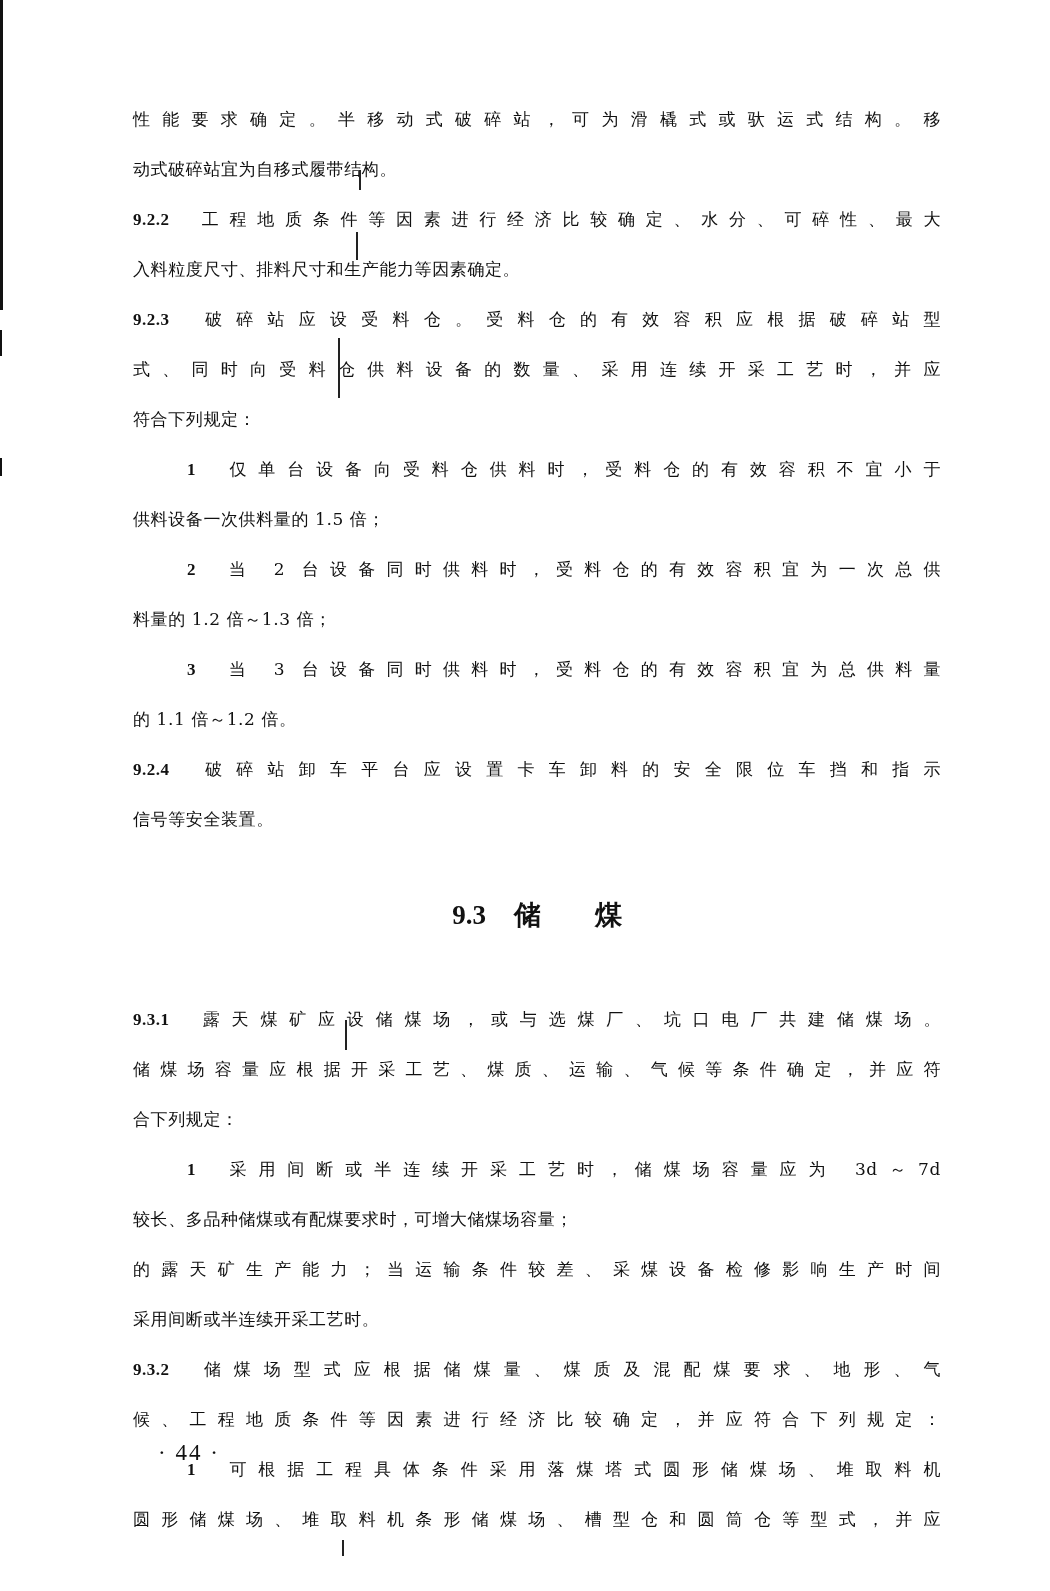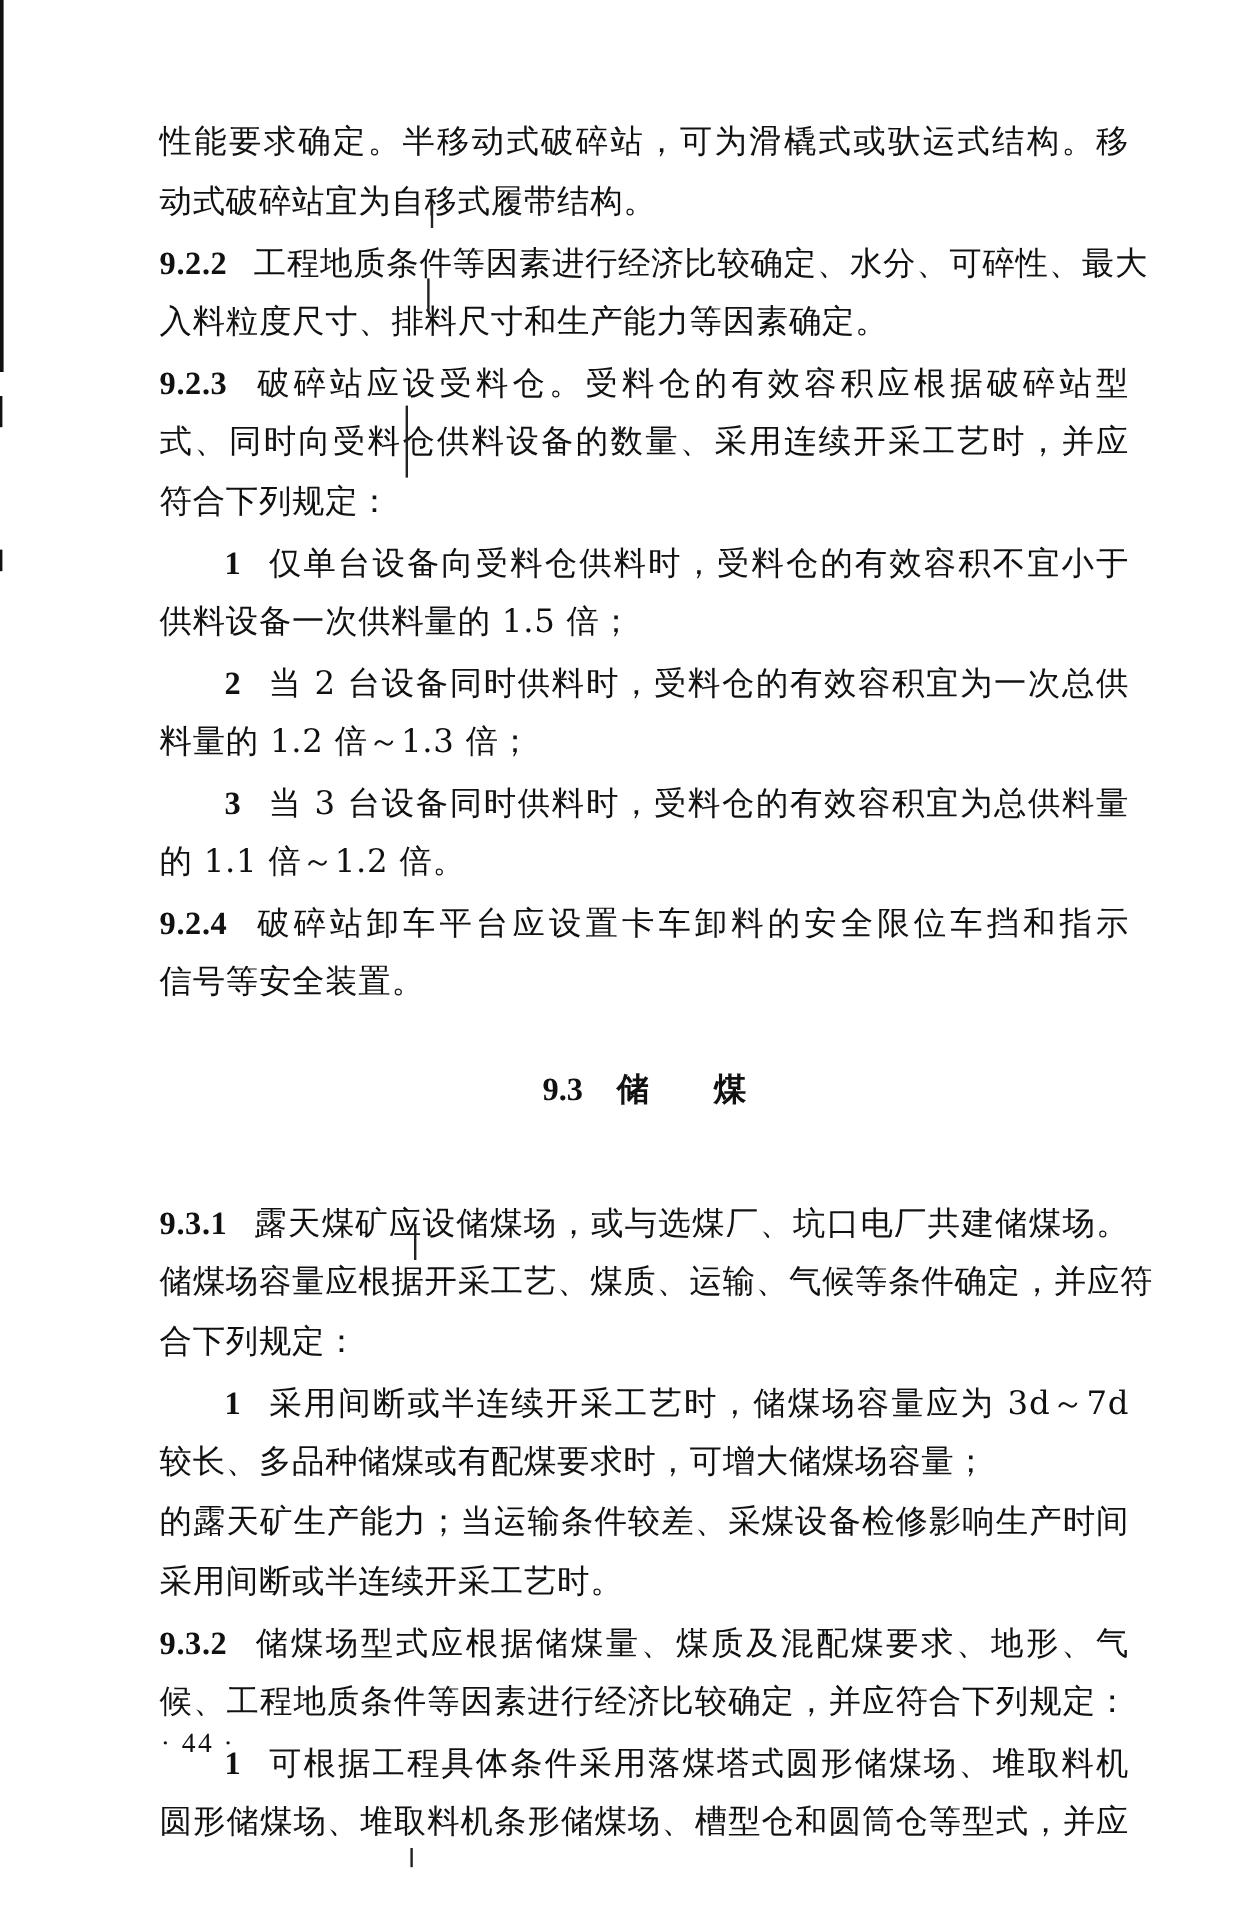--- a/index.html
+++ b/index.html
@@ -39,21 +39,21 @@
       height: 18px;
       background: #111;
     }
     .page {
       position: absolute;
       left: 133px;
       top: 94px;
       width: 808px;
     }
     .line {
-      font-size: 27px;
+      font-size: 17px;
       line-height: 50px;
       height: 50px;
       white-space: nowrap;
       letter-spacing: 0.6px;
       overflow: visible;
     }
     .justify {
       text-align: justify;
       text-align-last: justify;
     }
@@ -67,34 +67,34 @@
       font-family: "Liberation Serif", serif;
       font-weight: bold;
       margin-left: 54px;
       margin-right: 22px;
     }
     .section-title {
       text-align: center;
       font-weight: bold;
       font-size: 27px;
       height: 50px;
-      line-height: 28px;
+      line-height: 42px;
       margin-top: 50px;
       margin-bottom: 50px;
     }
     .section-title .num {
       font-family: "Liberation Serif", serif;
       margin-right: 28px;
     }
     .section-title .w1 {
       margin-right: 54px;
     }
     .page-number {
       position: absolute;
-      left: 134px;
+      left: 158px;
       top: 1440px;
       font-family: "Liberation Serif", serif;
       font-size: 23px;
       letter-spacing: 2px;
     }
     .scan-mark {
       position: absolute;
       width: 2px;
       background: #222;
     }

